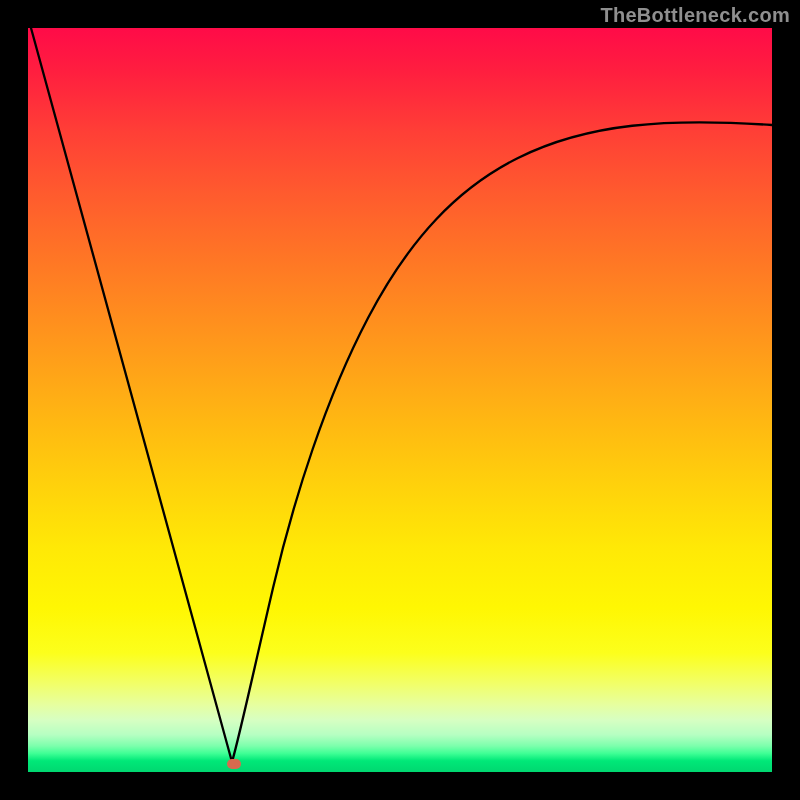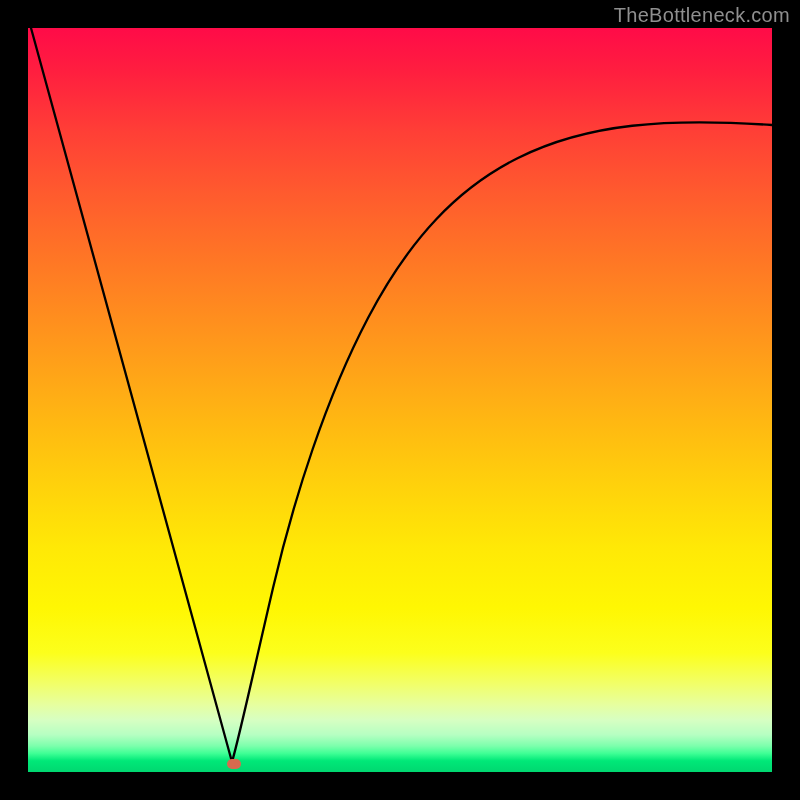--- a/index.html
+++ b/index.html
@@ -45,21 +45,21 @@
       #00e878 98.5%,
       #00d770 100%
     );
   }
   .watermark {
     position: absolute;
     top: 4px;
     right: 10px;
     color: #8f8f8f;
     font-size: 20px;
-    font-weight: 400;
+    font-weight: 700;
     letter-spacing: 0.3px;
     user-select: none;
   }
   .curve-svg {
     position: absolute;
     left: 0;
     top: 0;
     width: 744px;
     height: 744px;
     overflow: visible;

